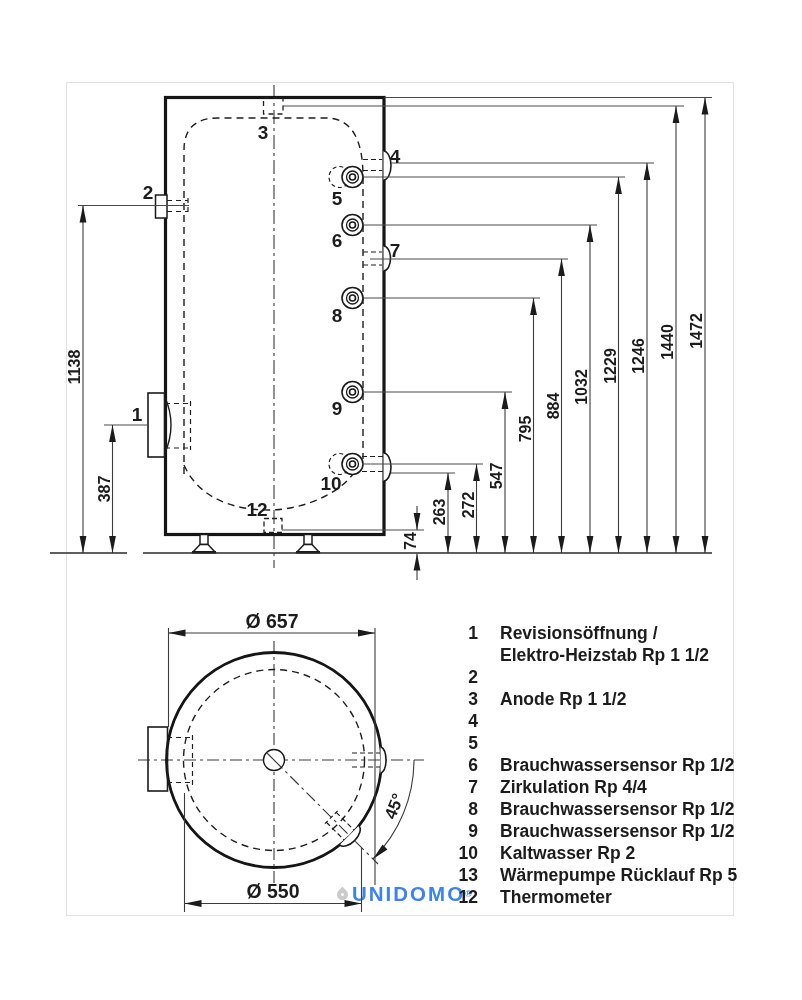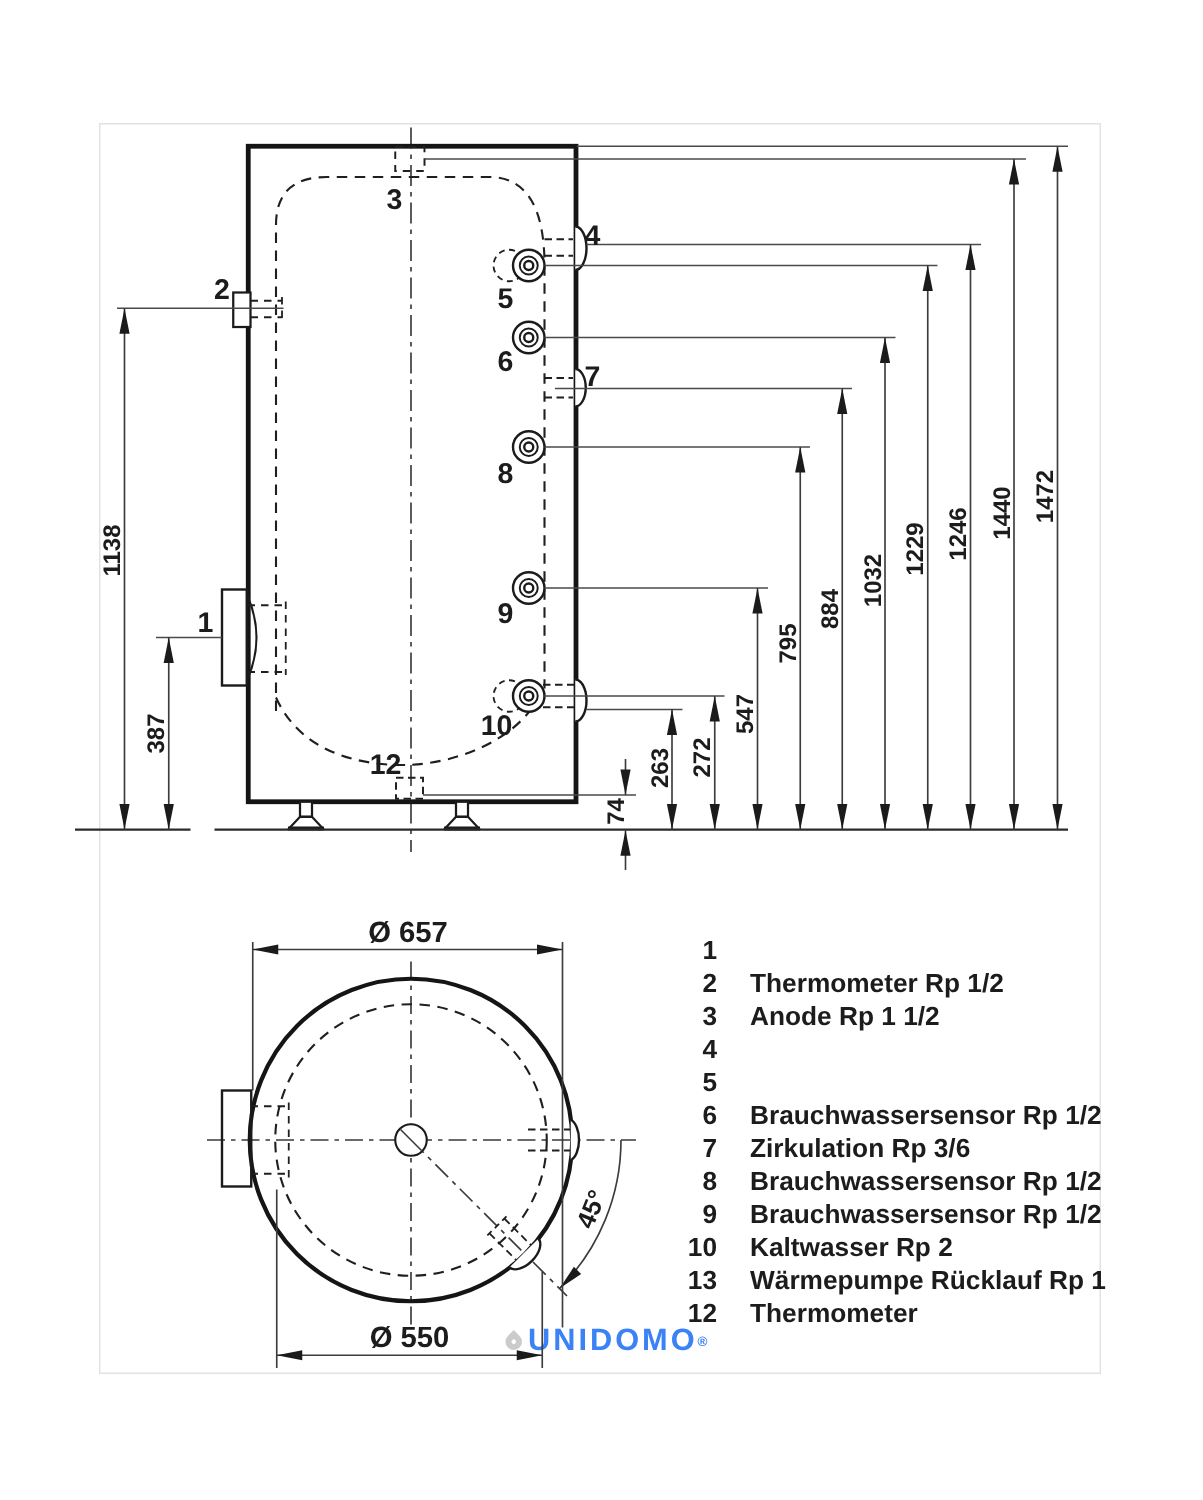--- a/index.html
+++ b/index.html
@@ -240,26 +240,27 @@
         <line x1="361.5" y1="848" x2="361.5" y2="912"></line>
       </g>
       <line x1="184.5" y1="903.5" x2="361.5" y2="903.5" stroke="#3c3c3c" stroke-width="1.1" marker-start="url(#ah)" marker-end="url(#ah)"></line>
       <text class="dia" text-anchor="middle" x="273" y="898">Ø 550</text>
     </g>
   </svg>
 
   <div class="legend">
       <div class="legend-row">
         <div class="legend-num">1</div>
+        <div class="legend-txt">
+          <div>Revisionsöffnung /</div>
+          <div>Elektro-Heizstab Rp 1 1/2</div>
+        </div>
       </div>
       <div class="legend-row">
         <div class="legend-num">2</div>
-        <div class="legend-txt">
-          <div>Thermometer Rp 1/2</div>
-        </div>
       </div>
       <div class="legend-row">
         <div class="legend-num">3</div>
         <div class="legend-txt">
           <div>Anode Rp 1 1/2</div>
         </div>
       </div>
       <div class="legend-row">
         <div class="legend-num">4</div>
       </div>
@@ -268,21 +269,21 @@
       </div>
       <div class="legend-row">
         <div class="legend-num">6</div>
         <div class="legend-txt">
           <div>Brauchwassersensor Rp 1/2</div>
         </div>
       </div>
       <div class="legend-row">
         <div class="legend-num">7</div>
         <div class="legend-txt">
-          <div>Zirkulation Rp 3/6</div>
+          <div>Zirkulation Rp 4/4</div>
         </div>
       </div>
       <div class="legend-row">
         <div class="legend-num">8</div>
         <div class="legend-txt">
           <div>Brauchwassersensor Rp 1/2</div>
         </div>
       </div>
       <div class="legend-row">
         <div class="legend-num">9</div>
@@ -292,21 +293,21 @@
       </div>
       <div class="legend-row">
         <div class="legend-num">10</div>
         <div class="legend-txt">
           <div>Kaltwasser Rp 2</div>
         </div>
       </div>
       <div class="legend-row">
         <div class="legend-num">13</div>
         <div class="legend-txt">
-          <div>Wärmepumpe Rücklauf Rp 1</div>
+          <div>Wärmepumpe Rücklauf Rp 5</div>
         </div>
       </div>
       <div class="legend-row">
         <div class="legend-num">12</div>
         <div class="legend-txt">
           <div>Thermometer</div>
         </div>
       </div>
     </div>
 </div>

